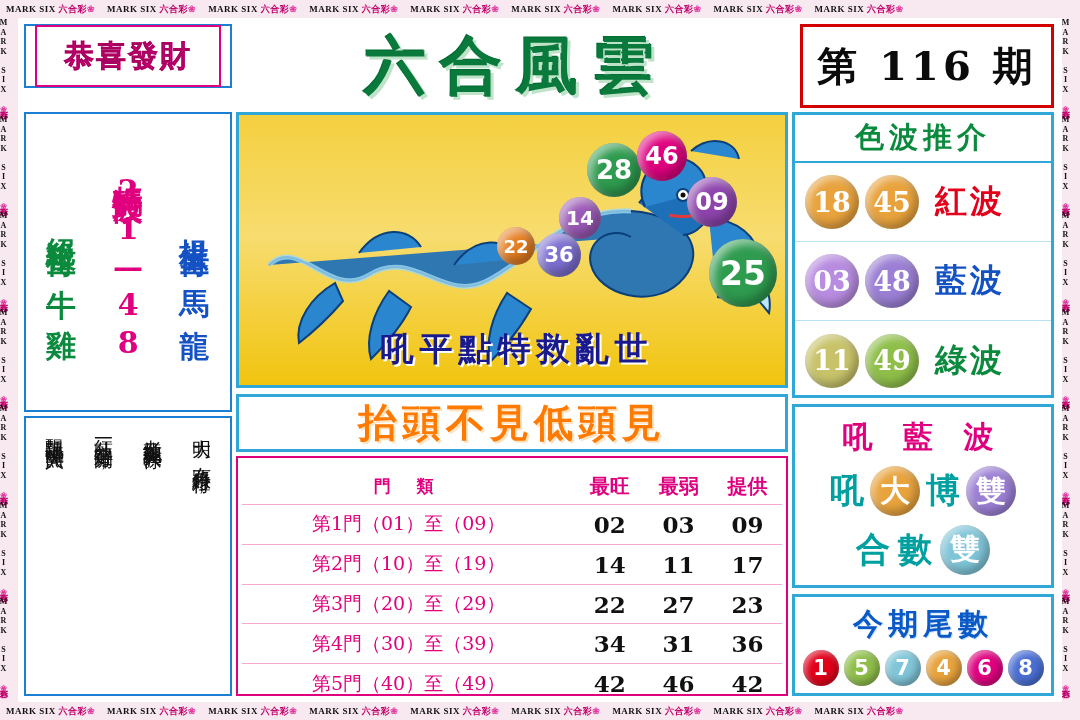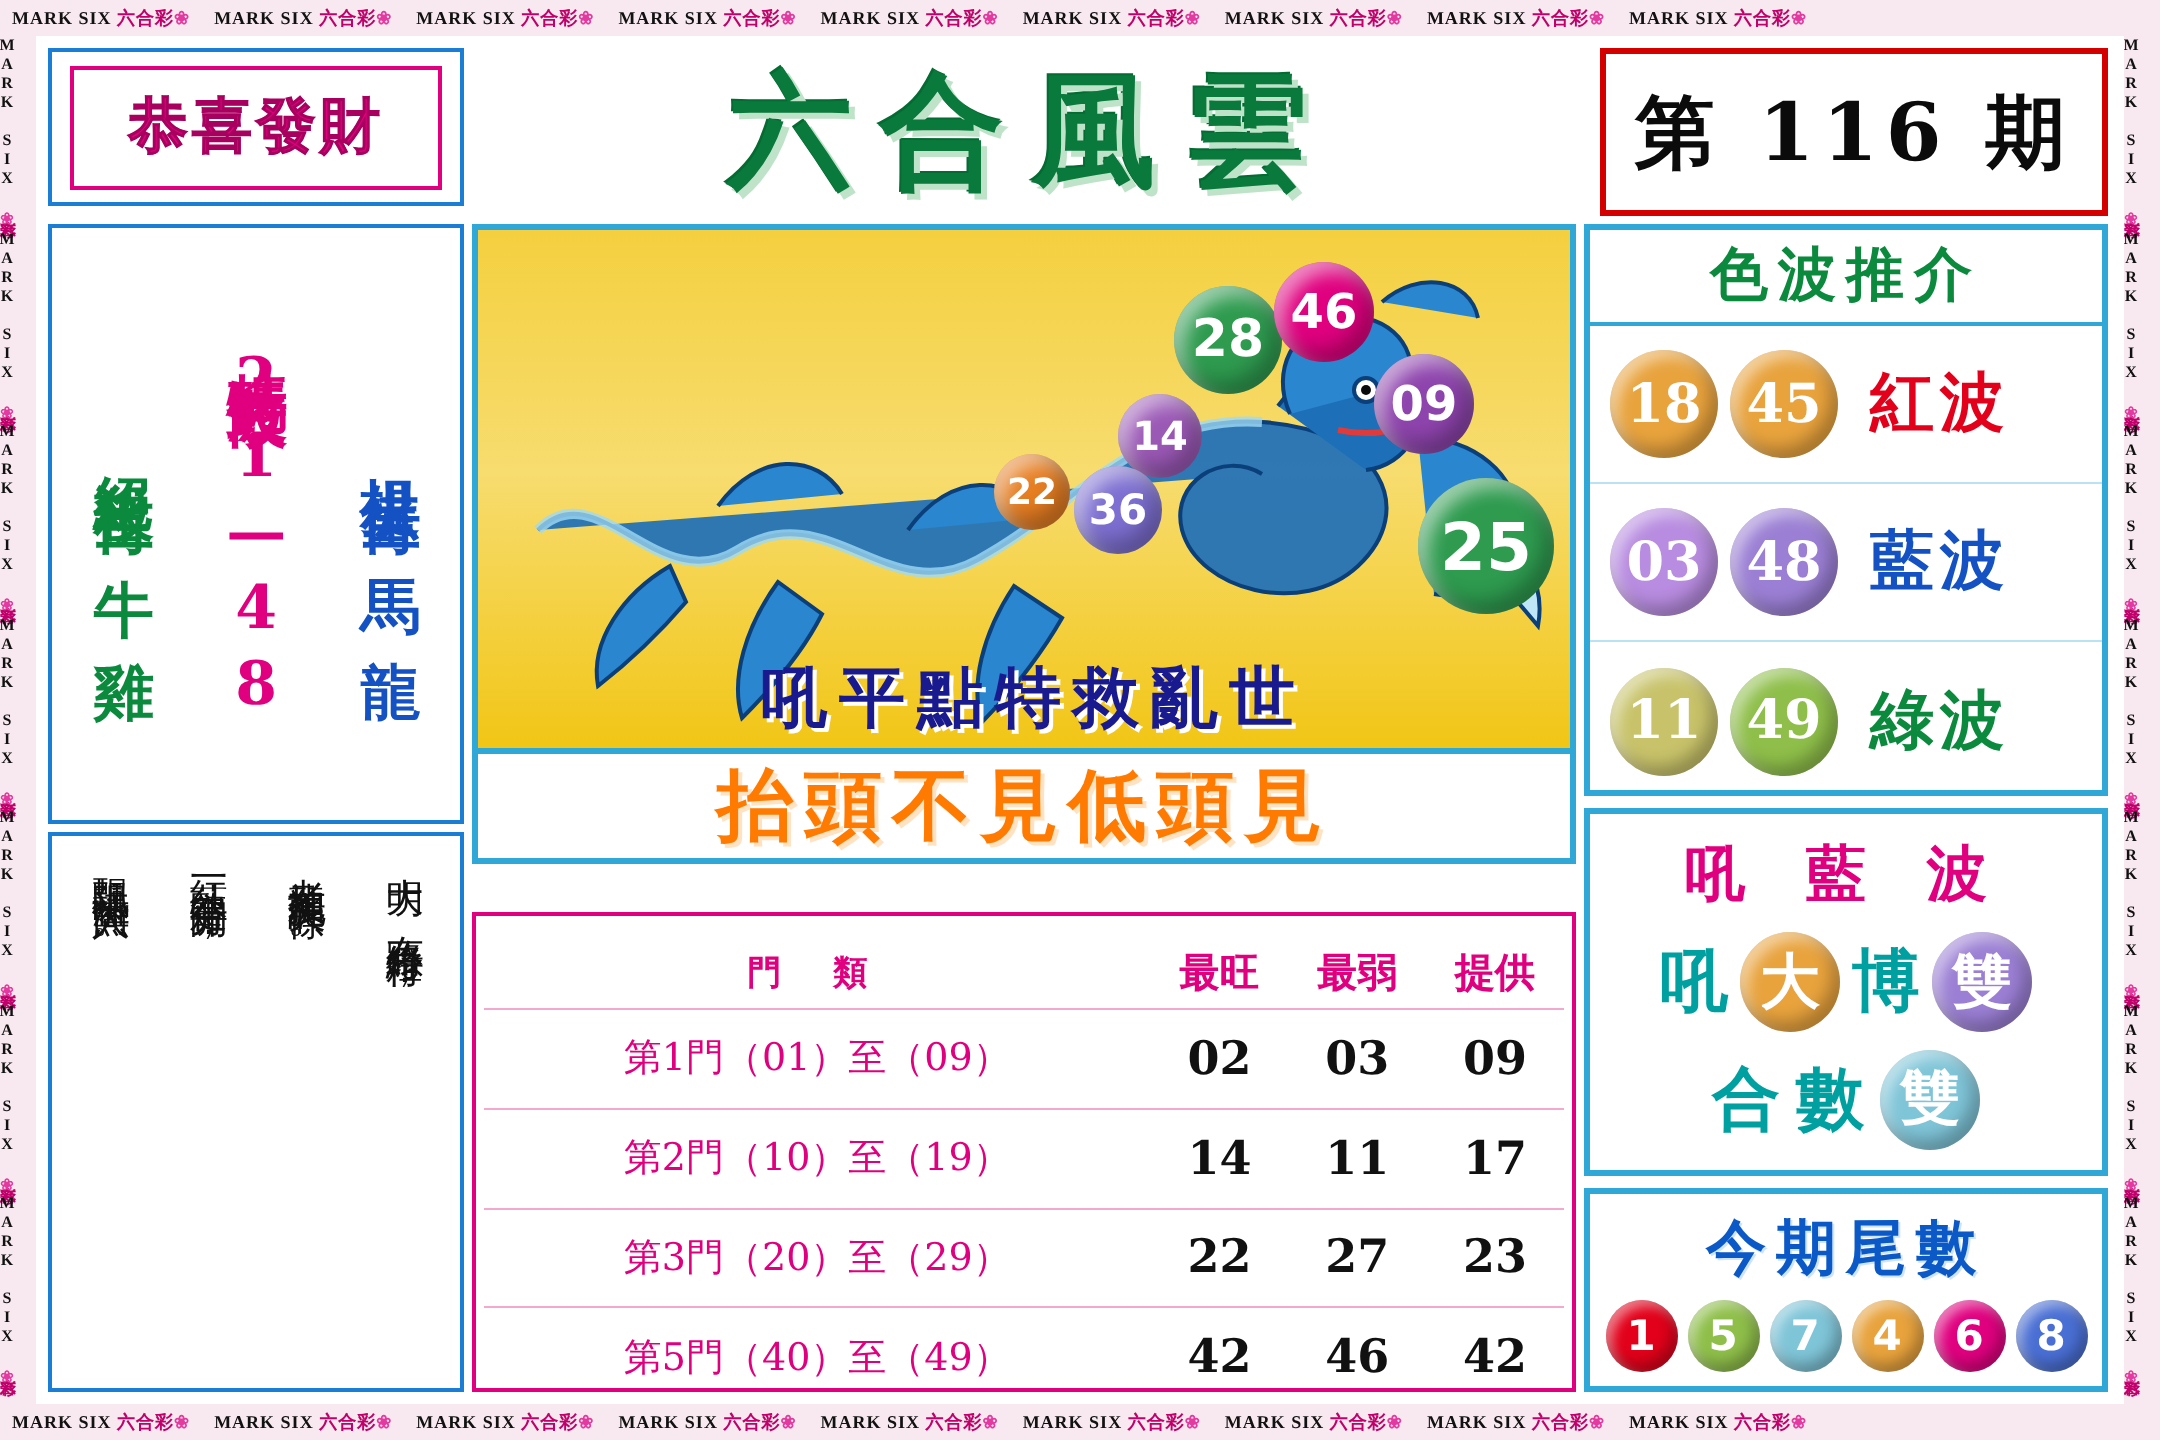--- a/index.html
+++ b/index.html
@@ -38,21 +38,21 @@
     position:absolute;left:18px;top:18px;
     width:1044px;height:684px;
     background:#ffffff;
   }
 
   
   .hdr{
     position:absolute;left:6px;top:6px;width:1030px;height:84px;
   }
   .hdr-left{
-    position:absolute;left:0;top:0;width:208px;height:79px;
+    position:absolute;left:0;top:0;width:208px;height:64px;
     border:2px solid #1a7fd4;background:#fff;box-sizing:border-box;
     display:flex;align-items:center;justify-content:center;
   }
   .hdr-left-inner{
     border:2px solid #e0007f;width:186px;height:62px;
     display:flex;align-items:center;justify-content:center;
     box-sizing:border-box;
   }
   .hdr-left-txt{
     font-family:"DejaVu Serif", serif;font-weight:bold;
@@ -125,21 +125,21 @@
   }
   .ball{
     position:absolute;border-radius:50%;
     display:flex;align-items:center;justify-content:center;
     font-family:"DejaVu Sans", sans-serif;font-weight:bold;color:#fff;
     box-shadow:inset -5px -6px 10px rgba(0,0,0,.30), inset 5px 5px 9px rgba(255,255,255,.55);
   }
 
   
   .headline{
-    position:absolute;left:218px;top:356px;width:552px;height:58px;
+    position:absolute;left:218px;top:376px;width:552px;height:58px;
     border:3px solid #2fa8d8;box-sizing:border-box;background:#fff;
     display:flex;align-items:center;justify-content:center;
   }
   .headline-txt{
     font-family:"DejaVu Serif", serif;font-weight:bold;font-size:39px;
     color:#ff7a00;letter-spacing:5px;
     text-shadow:2px 2px 0 #ffe2c2;
   }
 
   
@@ -328,20 +328,26 @@
               <td class="num">14</td>
               <td class="num">11</td>
               <td class="num">17</td>
             </tr>
             <tr>
               <td class="rowlabel">第3門（20）至（29）</td>
               <td class="num">22</td>
               <td class="num">27</td>
               <td class="num">23</td>
             </tr>
+            <tr>
+              <td class="rowlabel">第4門（30）至（39）</td>
+              <td class="num">34</td>
+              <td class="num">31</td>
+              <td class="num">36</td>
+            </tr>
             <tr class="last">
               <td class="rowlabel">第5門（40）至（49）</td>
               <td class="num">42</td>
               <td class="num">46</td>
               <td class="num">42</td>
             </tr>
           </tbody>
       </table>
     </div>
 

